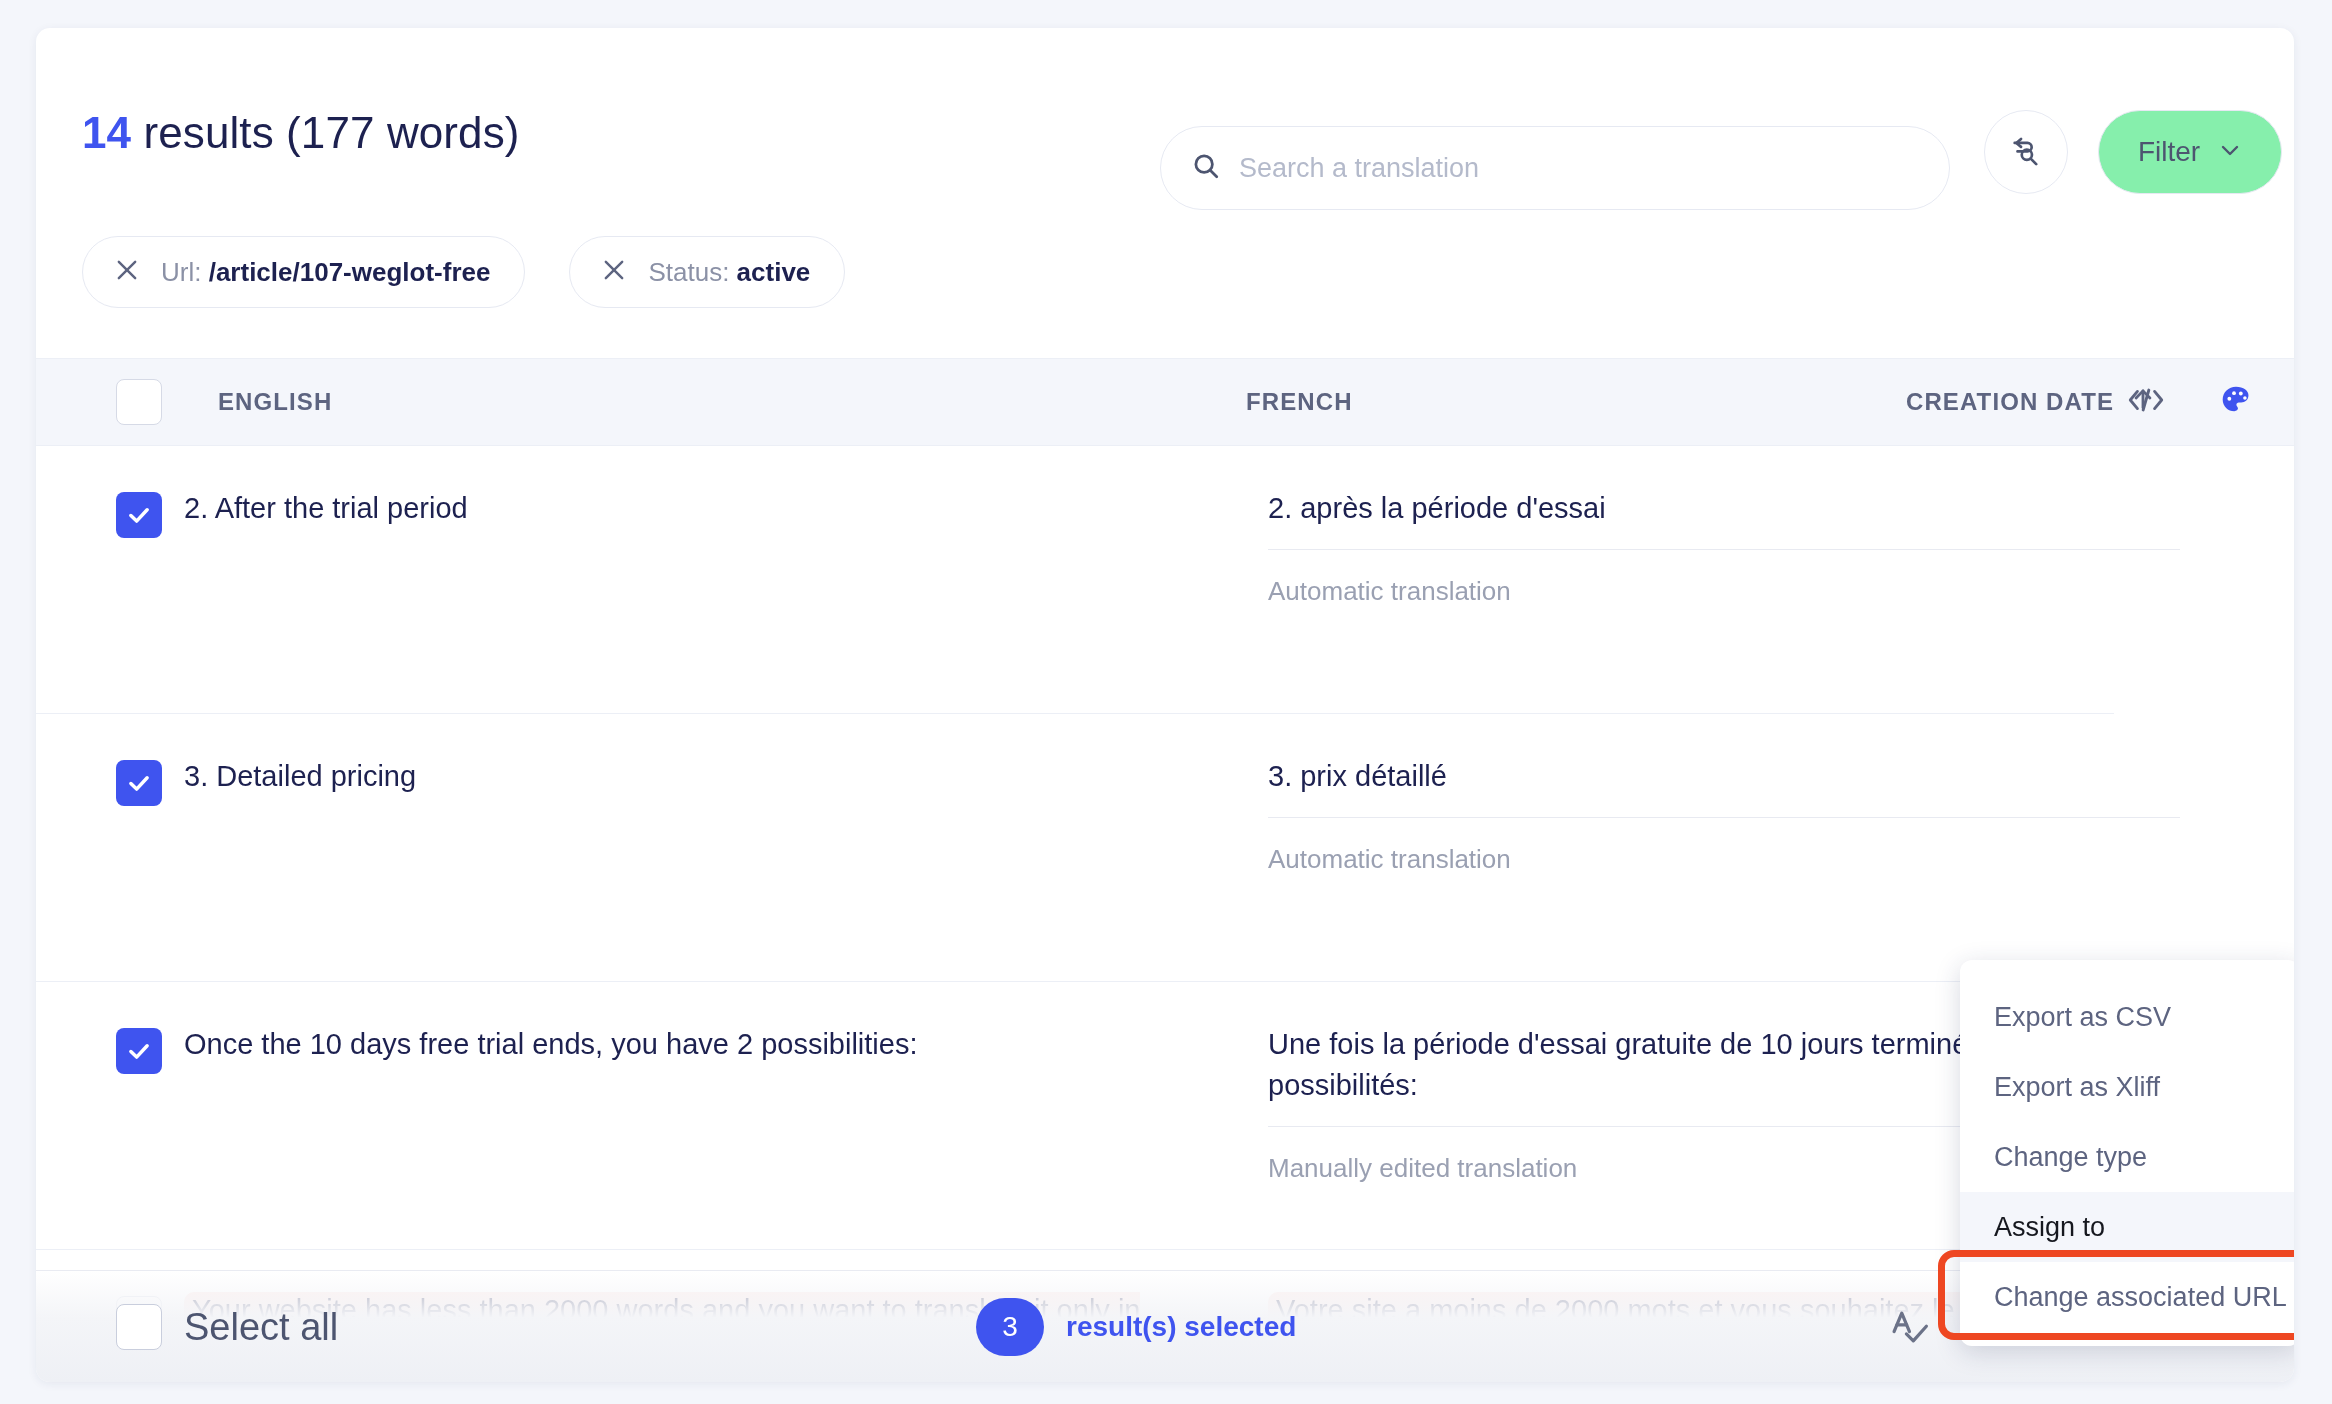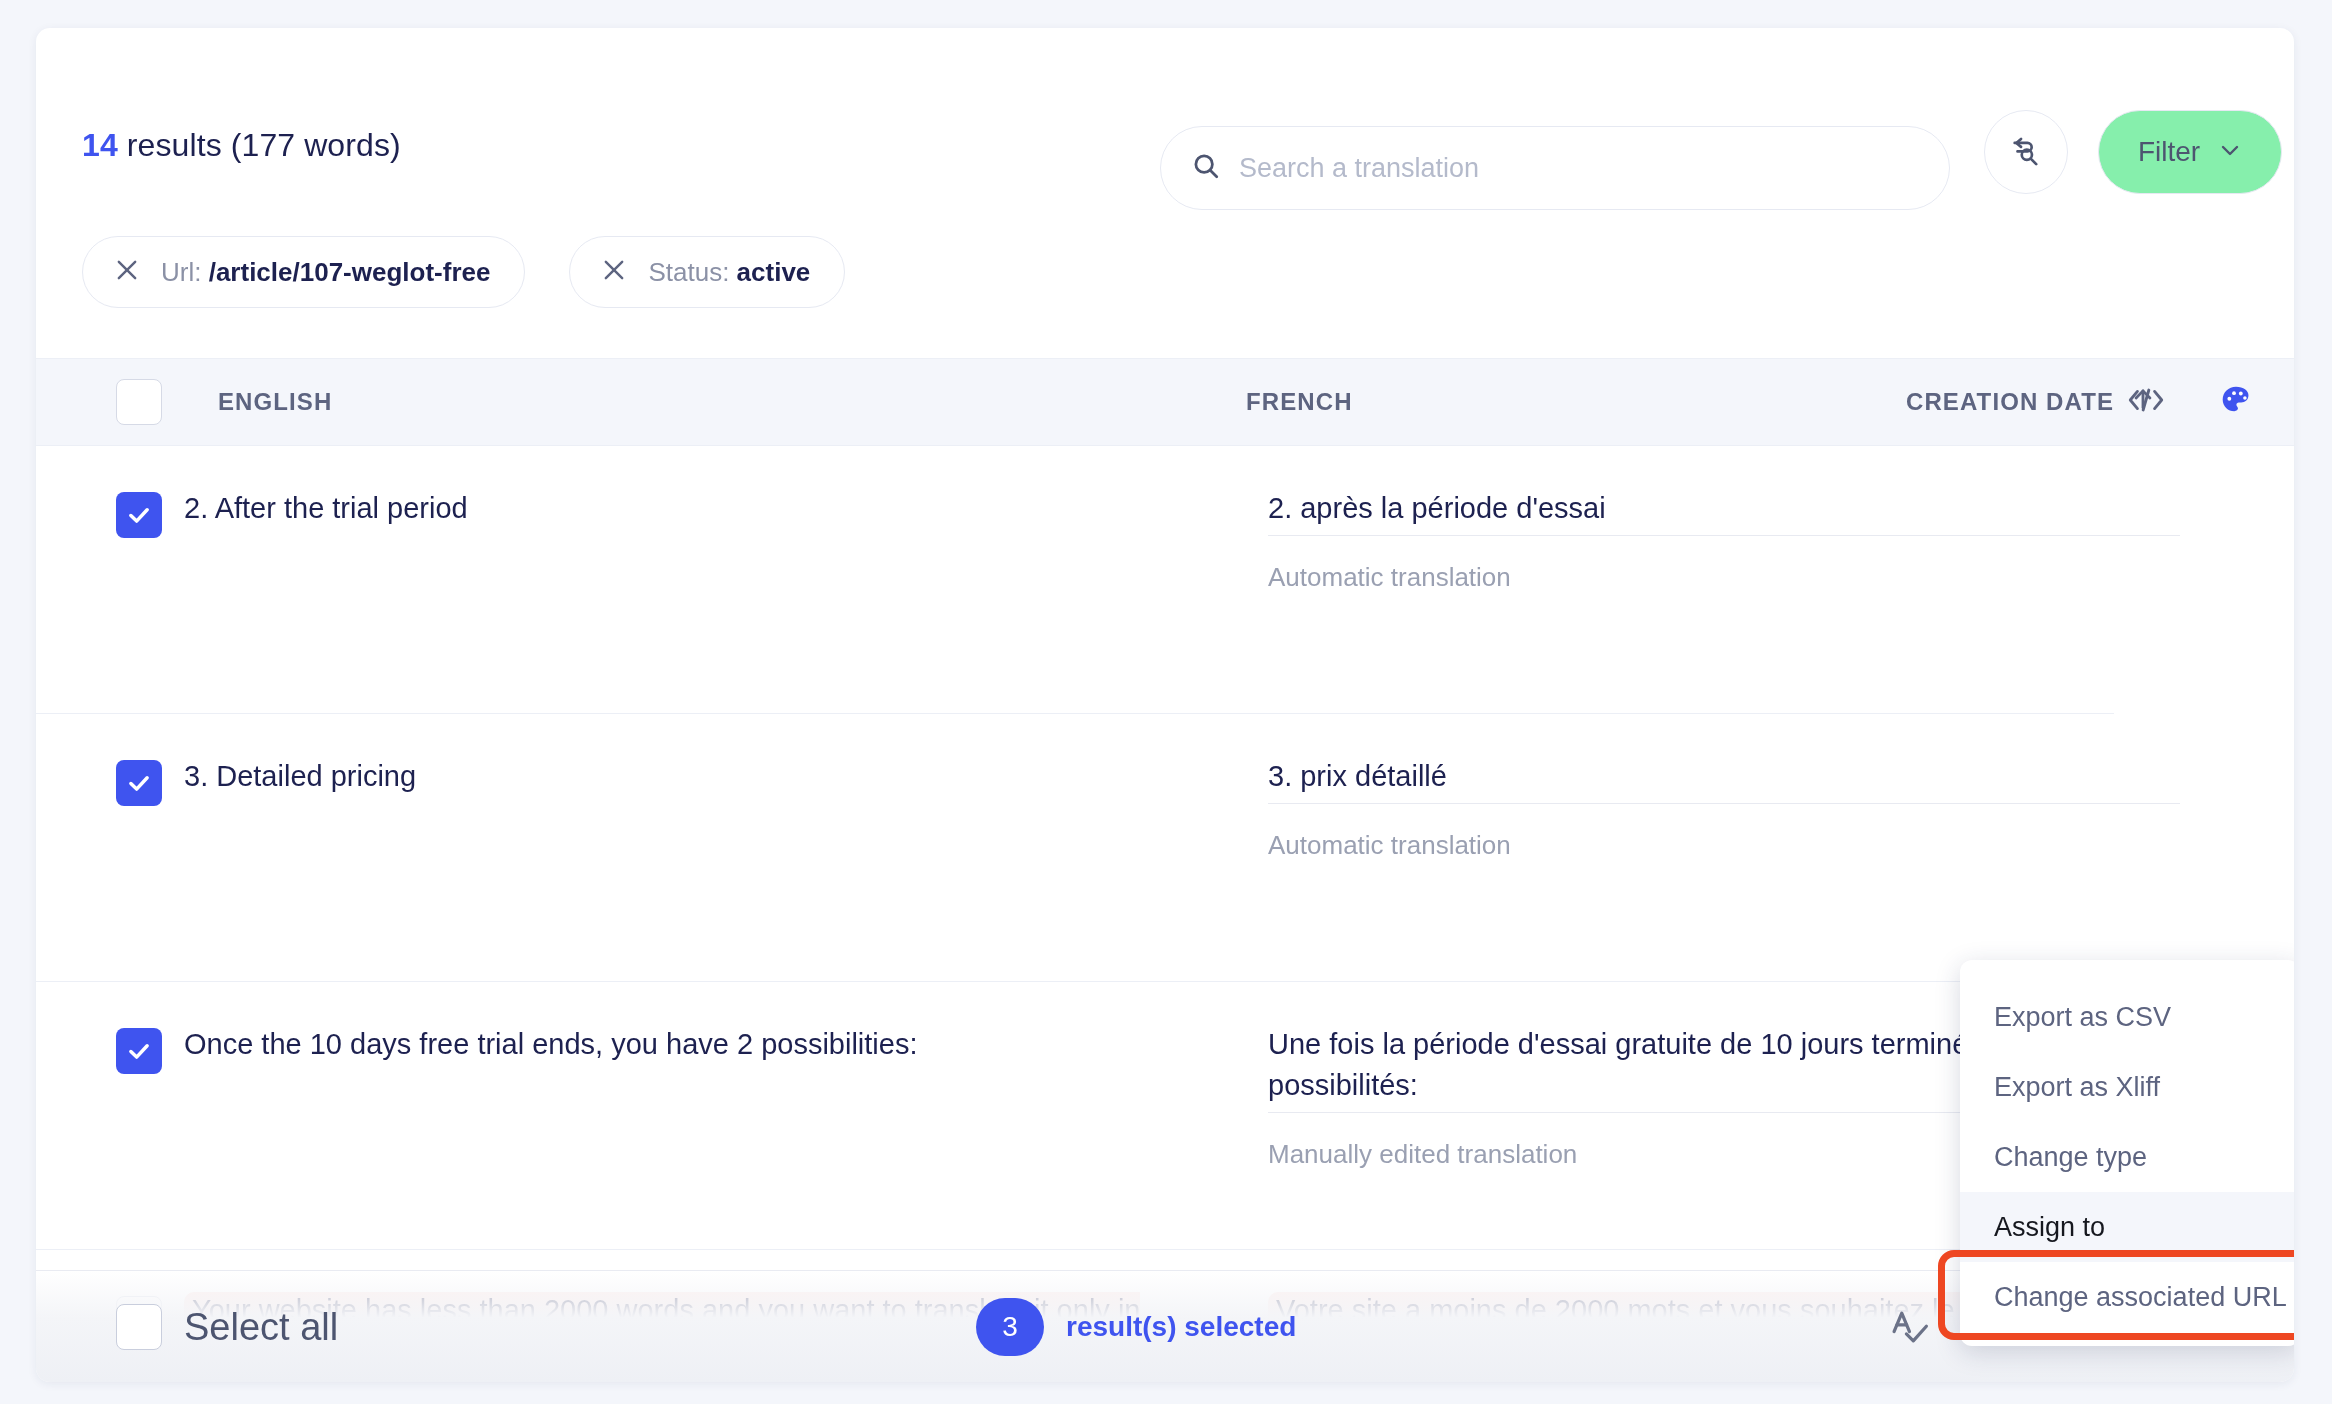--- a/index.html
+++ b/index.html
@@ -26,22 +26,22 @@
     overflow: hidden;
   }
 
   
   .topbar {
     position: relative;
     height: 168px;
   }
   .results-title {
     position: absolute;
-    left: 46px; top: 99px;
-    font-size: 32px;
+    left: 46px; top: 80px;
+    font-size: 44px;
     color: #1d2150;
     letter-spacing: .1px;
     white-space: nowrap;
   }
   .results-title .count { color: #3f54ef; font-weight: 700; }
   .results-title .rest { color: #1d2150; font-weight: 400; }
 
   .search-wrap {
     position: absolute;
     left: 1124px; top: 82px;
@@ -175,21 +175,21 @@
   }
   .tgt-col {
     position: absolute;
     left: 1232px; top: 42px;
     width: 912px;
   }
   .tgt-text {
     font-size: 29px;
     color: #1d2150;
     line-height: 1.42;
-    padding-bottom: 6px;
+    padding-bottom: 20px;
     border-bottom: 1.5px solid #e8eaf1;
   }
   .tgt-meta {
     margin-top: 26px;
     font-size: 26px;
     color: #9aa0b2;
   }
   .row-h1 { height: 268px; }
   .row-h2 { height: 268px; }
   .row-h3 { height: 268px; }

